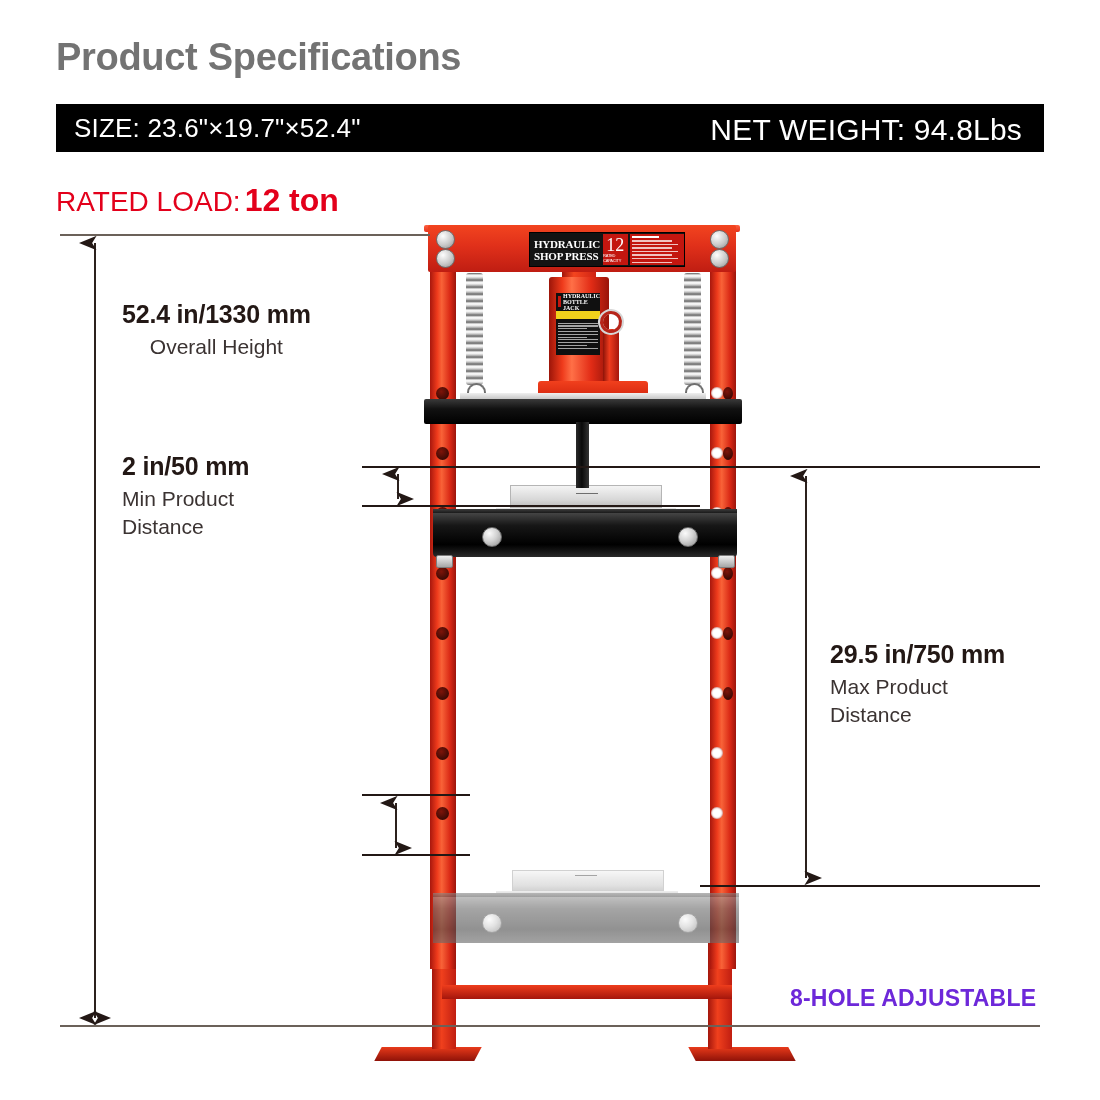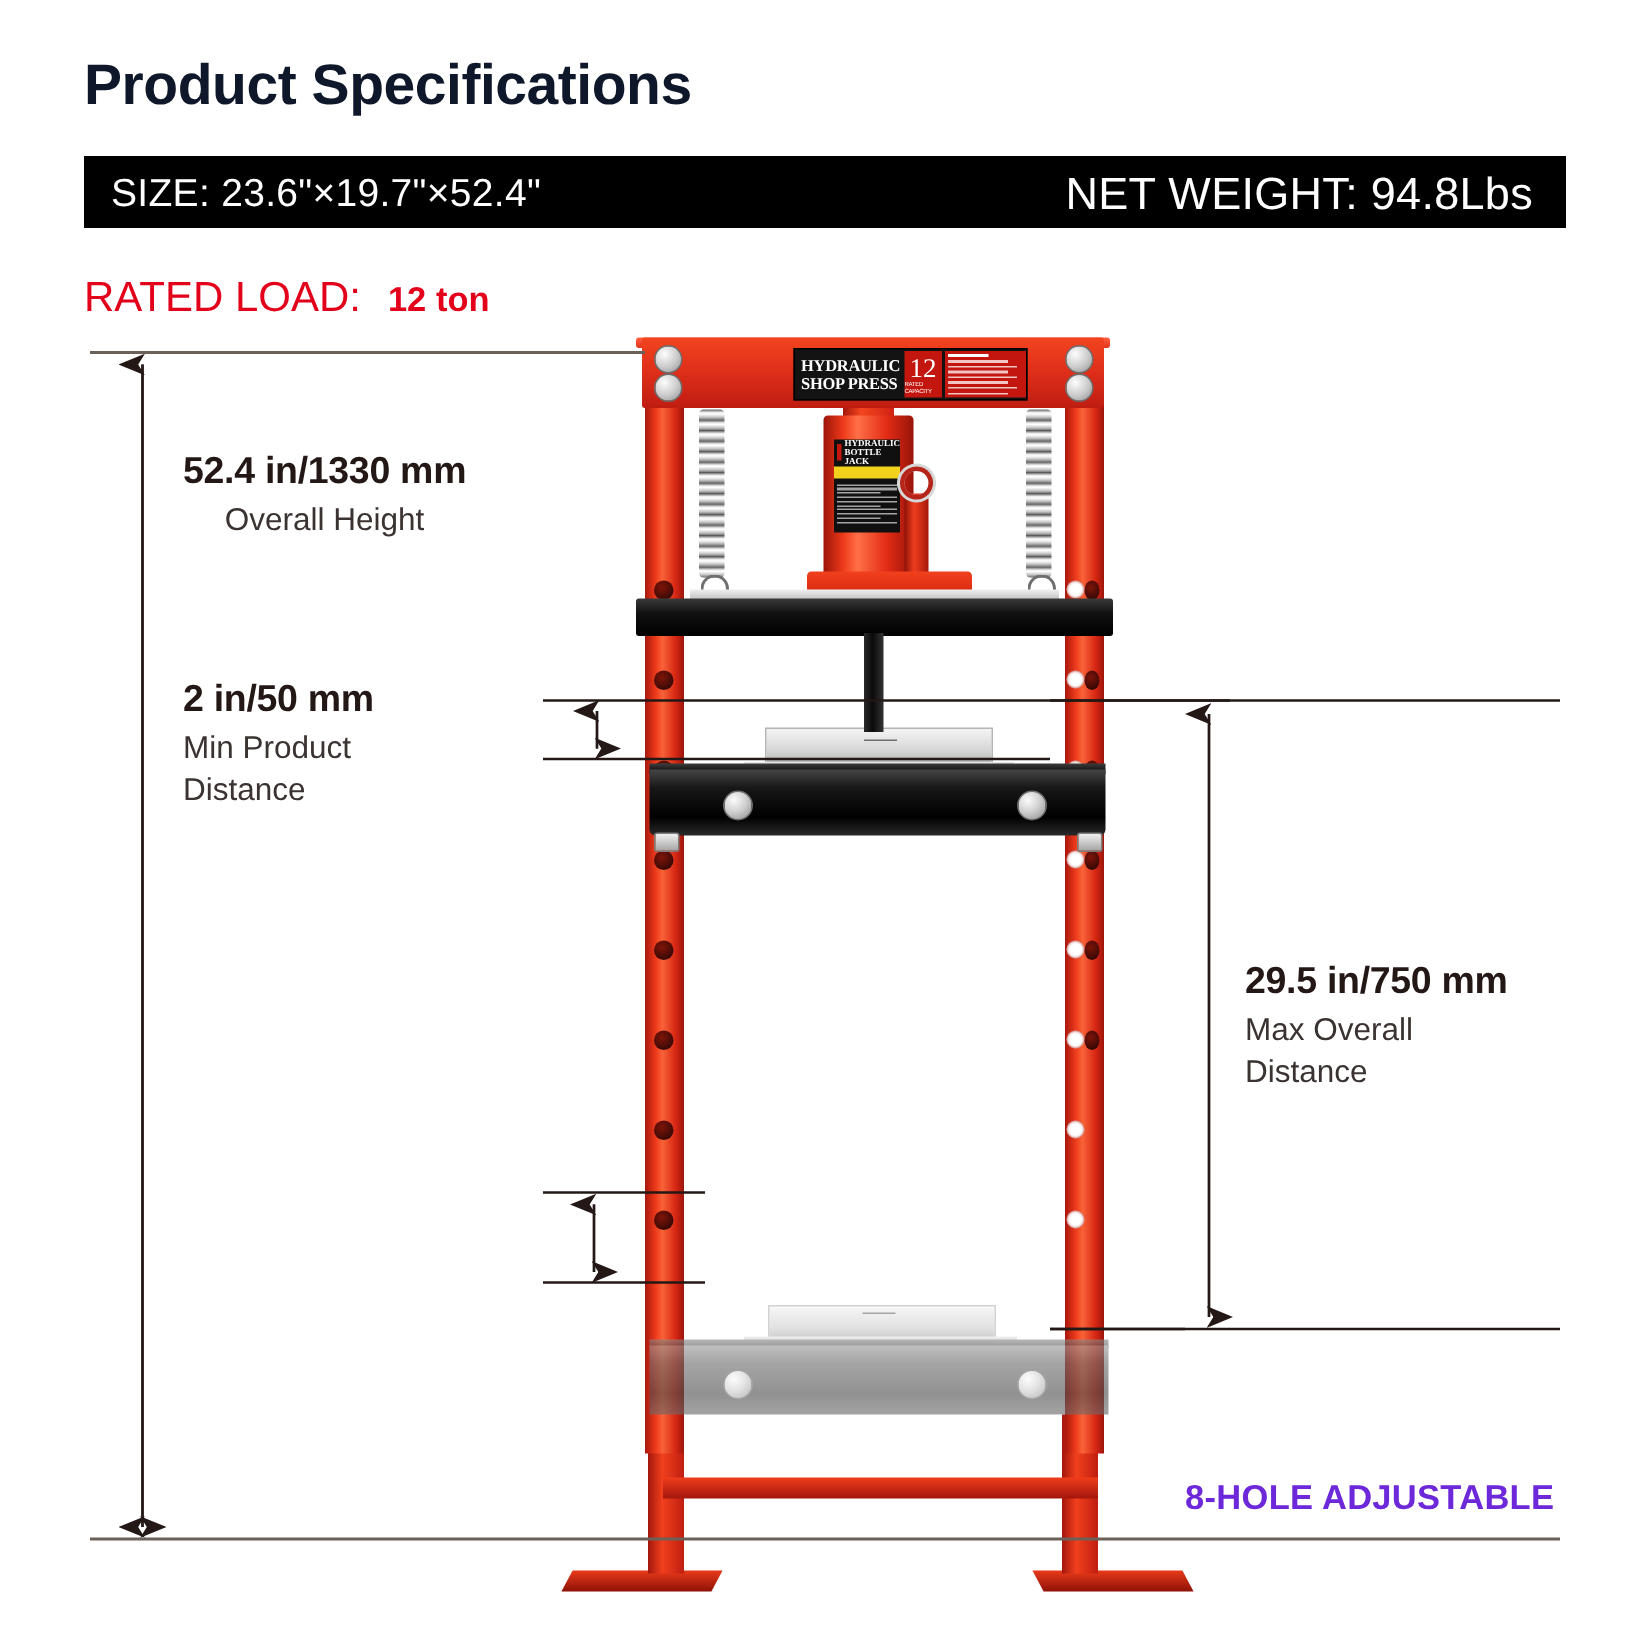--- a/index.html
+++ b/index.html
@@ -7,35 +7,35 @@
     width:1100px;height:1100px;position:relative;overflow:hidden;
     font-family:"Liberation Sans", sans-serif;
     color:#231815;
   }
   .page{position:absolute;inset:0;}
 
   
   .title{
     position:absolute;left:56px;top:36px;
     font-size:38px;font-weight:bold;letter-spacing:-0.3px;
-    color:#0f172a;
+    color:#737373;
     text-align:right;
   }
   .specbar{
     position:absolute;left:56px;top:104px;width:988px;height:48px;
     background:#000;color:#fff;
   }
   .specbar .sz{position:absolute;left:18px;top:9px;font-size:26px;letter-spacing:0.2px;}
   .specbar .wt{position:absolute;right:22px;top:9px;font-size:30px;letter-spacing:0.2px;}
 
   .rated{
     position:absolute;left:56px;top:182px;
     font-size:28px;color:#e3001b;white-space:nowrap;
   }
-  .rated .val{font-size:23px;font-weight:bold;margin-left:18px;}
+  .rated .val{font-size:32px;font-weight:bold;margin-left:4px;}
 
   
   .callout{position:absolute;white-space:nowrap;}
   .callout .big{font-size:25px;font-weight:bold;letter-spacing:-0.2px;color:#231815;line-height:1.15;}
   .callout .sub{font-size:21px;font-weight:normal;color:#3b3332;line-height:1.35;margin-top:4px;}
   .co-height{left:122px;top:300px;text-align:center;}
   .co-min{left:122px;top:452px;}
   .co-hole{left:122px;top:765px;}
   .co-max{left:830px;top:640px;}
   .co-worktable{left:790px;top:982px;font-size:23px;line-height:1.45;color:#6d28d9;letter-spacing:0.2px;font-weight:bold;}
@@ -277,21 +277,21 @@
 
   <div class="callout co-min">
     <div class="big">2 in/50 mm</div>
     <div class="sub">Min Product</div>
     <div class="sub" style="margin-top:0">Distance</div>
   </div>
 
 
   <div class="callout co-max">
     <div class="big">29.5 in/750 mm</div>
-    <div class="sub">Max Overall</div>
+    <div class="sub">Max Product</div>
     <div class="sub" style="margin-top:0">Distance</div>
   </div>
 
   <div class="callout co-worktable">
     <div>8-HOLE ADJUSTABLE</div>
   </div>
 
   <div class="press">
 
     <div class="foot-l"></div>

